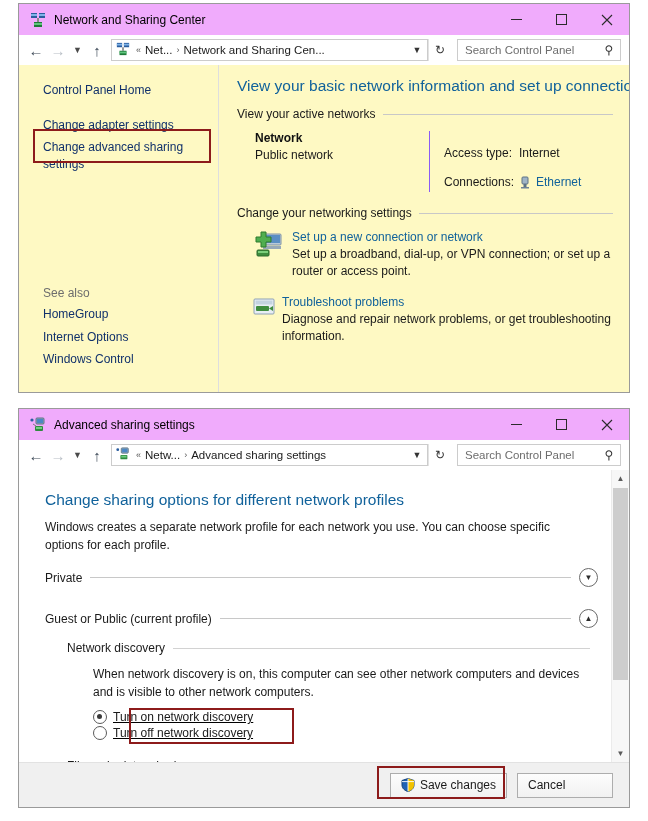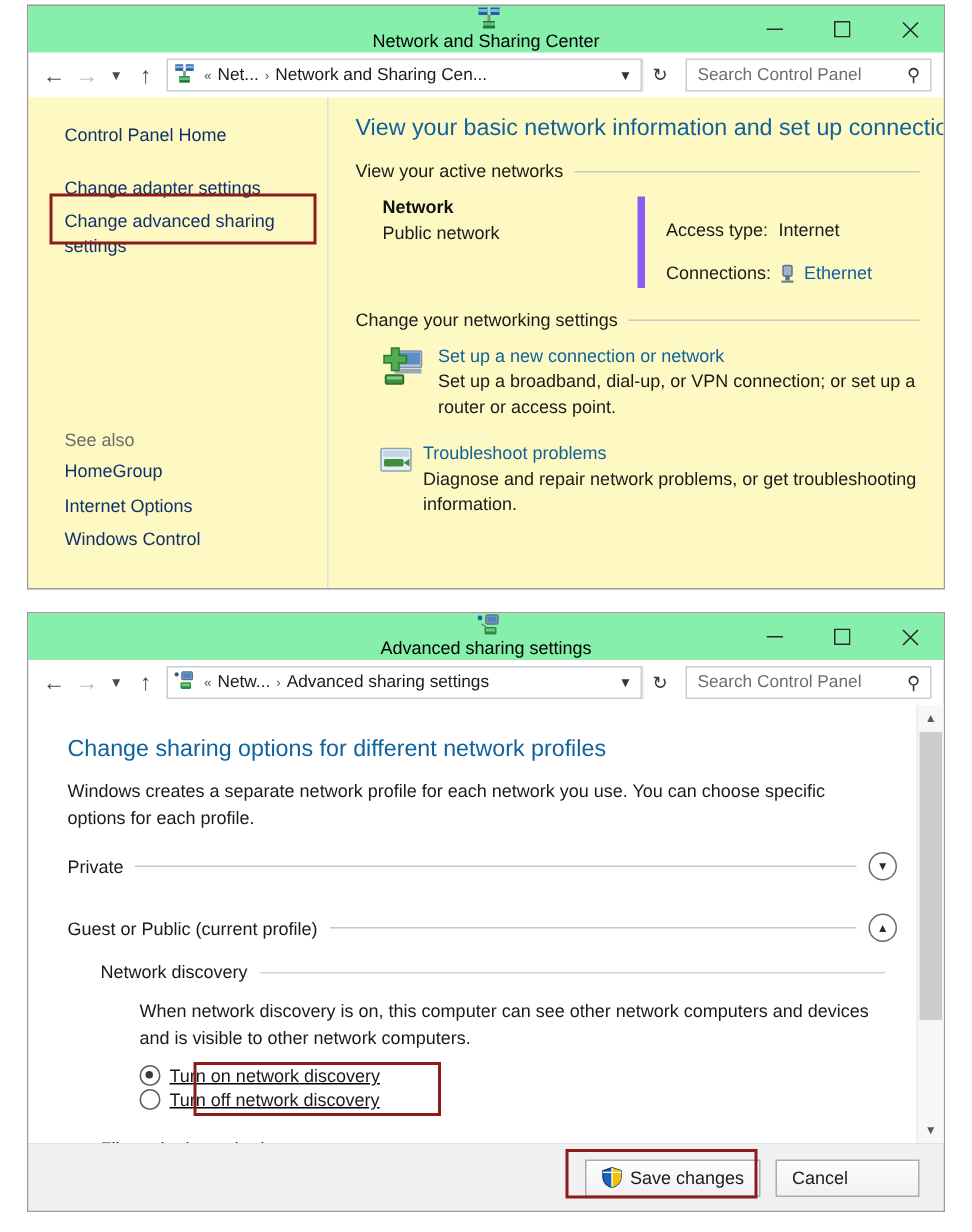--- a/index.html
+++ b/index.html
@@ -17,25 +17,24 @@
     border: 1px solid #9a9a9a;
     box-sizing: border-box;
   }
   
   #win-nsc { left: 18px; top: 3px; width: 612px; height: 390px; }
   
   #win-adv { left: 18px; top: 408px; width: 612px; height: 400px; }
 
   .titlebar {
     height: 31px;
-    background: #86efac;
+    background: #f0abfc;
     display: flex;
     align-items: center;
     position: relative;
-    flex-direction: column;
   }
   .title-icon {
     margin-left: 11px;
     margin-right: 8px;
     width: 16px; height: 16px;
     position: relative;
     flex: none;
   }
   .title-text {
     font-size: 12px;
@@ -192,21 +191,21 @@
     background: #c8c8c8;
   }
   .netrow {
     display: flex;
     margin-bottom: 4px;
   }
   .netrow-left {
     width: 193px;
     padding-left: 18px;
     box-sizing: border-box;
-    border-right: 5px solid #8b5cf6;
+    border-right: 1px solid #8b5cf6;
     min-height: 58px;
   }
   .net-name { font-size: 12px; font-weight: bold; color:#111; margin-bottom: 3px;}
   .net-type { font-size: 12px; color:#1a1a1a; }
   .netrow-right {
     padding-left: 14px;
     font-size: 12px;
     color: #1a1a1a;
   }
   .kv { display:flex; align-items:center; margin-bottom: 3px; margin-top: 15px; }

